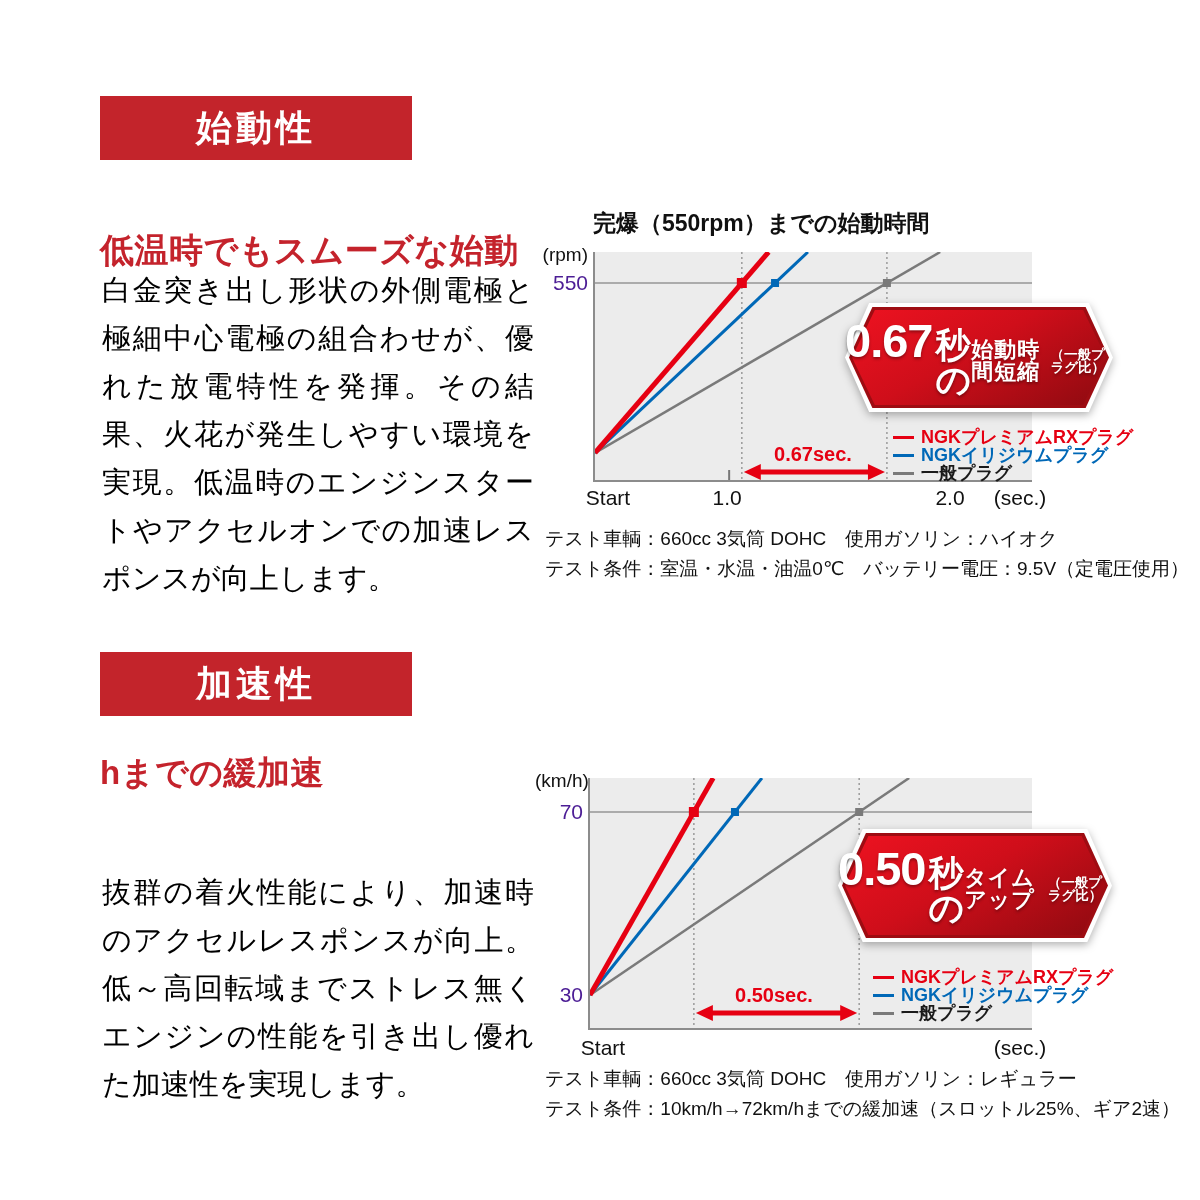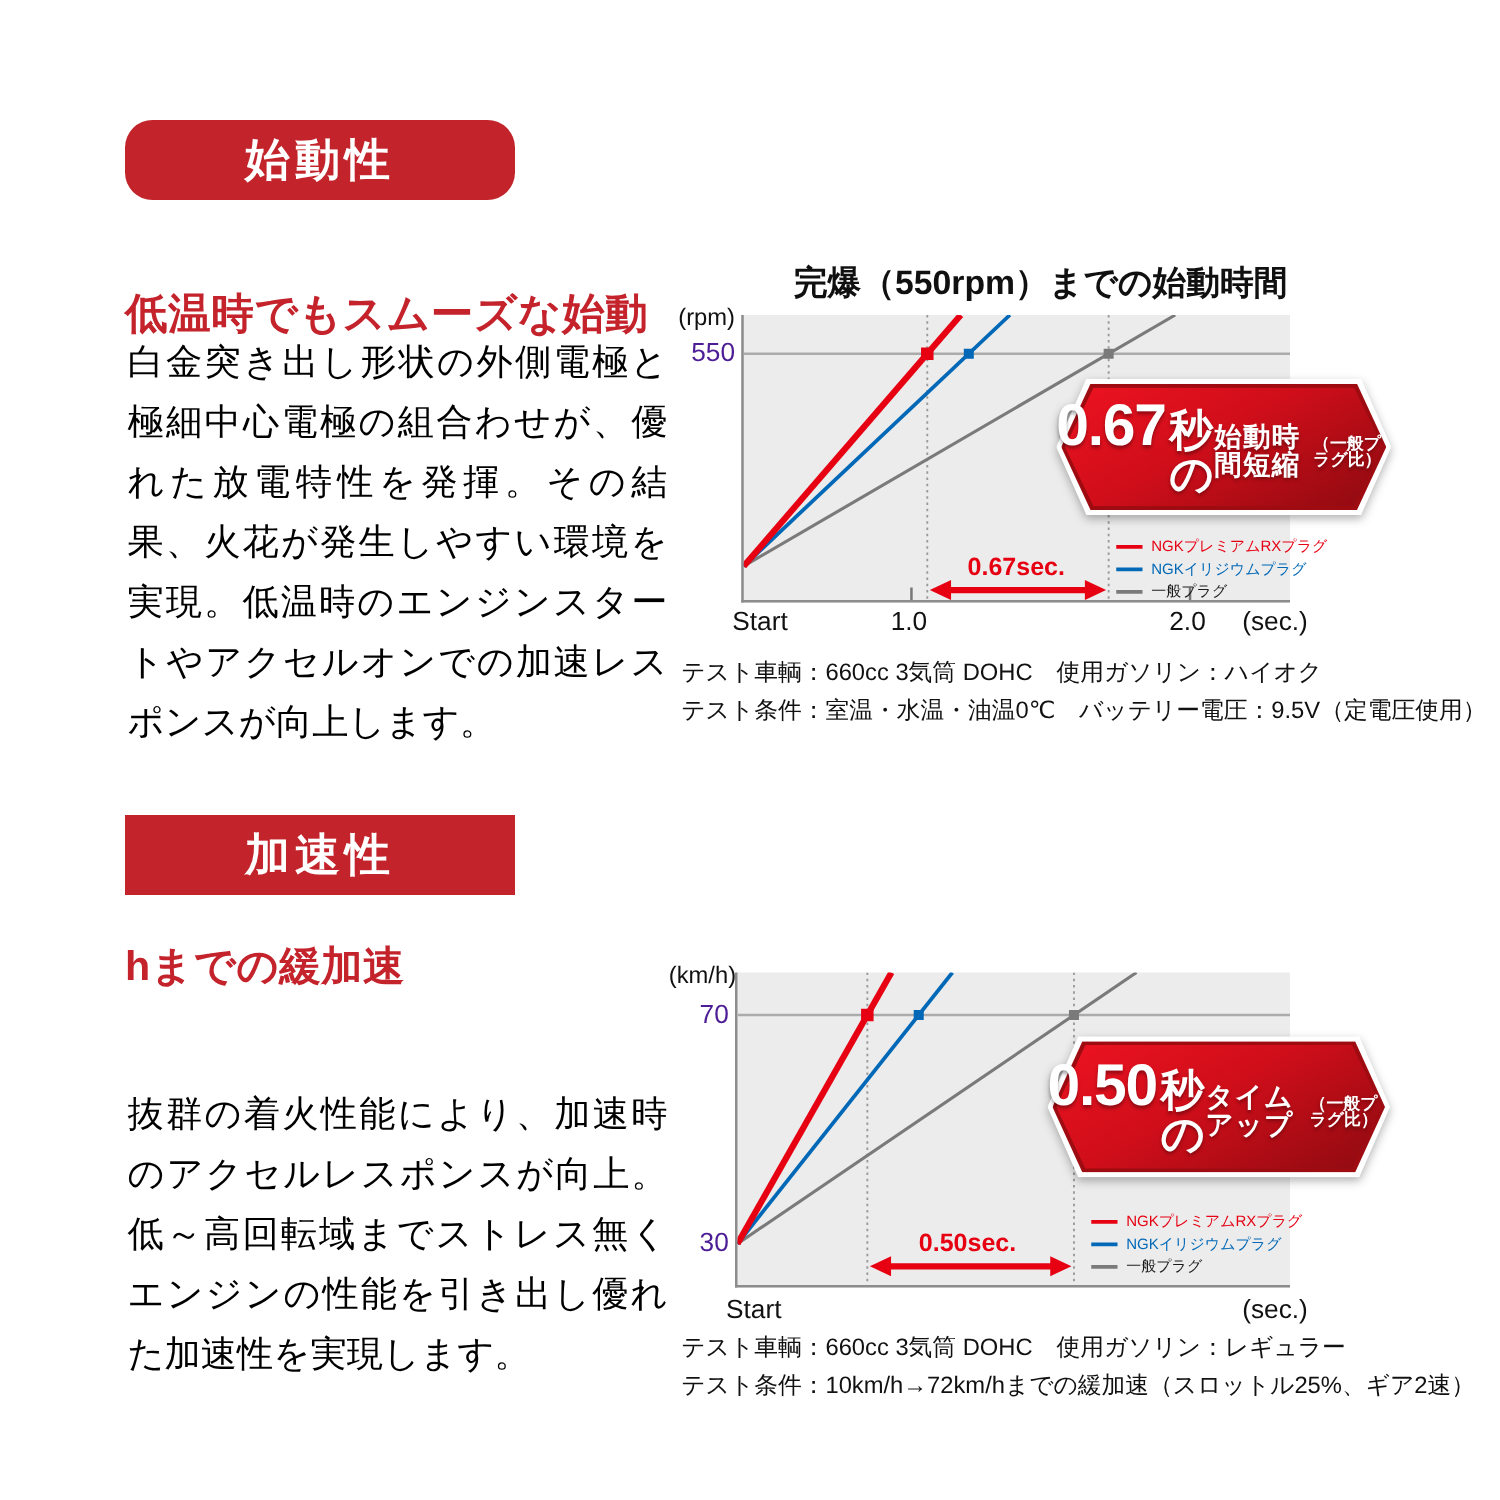--- a/index.html
+++ b/index.html
@@ -9,57 +9,57 @@
     overflow:hidden;
   }
   .abs{position:absolute;}
 
   
   .tagbox{
     left:100px;width:312px;height:64px;background:#c3242b;color:#ffffff;
     display:flex;align-items:center;justify-content:center;
     font-size:36px;font-weight:bold;letter-spacing:4px;
   }
-  .tagbox.s1{top:96px;border-radius:22px;} .tagbox.s2{top:652px;}
+  .tagbox.s1{top:96px;} .tagbox.s2{top:652px;}
 
   .red-heading{
     left:100px;color:#c4232c;font-weight:bold;font-size:34px;letter-spacing:0.5px;
     white-space:nowrap;
   }
   .red-heading.h1{top:196px;margin-top:32px;}
   .red-heading.h2{top:748px;font-size:33px;line-height:49px;white-space:normal;width:440px;}
 
   .para{
     left:102px;width:432px;color:#000000;font-size:29px;line-height:48px;
     text-align:justify;font-weight:500;
   }
   .para.p1{top:266px;} .para.p2{top:868px;}
 
   
   .chart{left:545px;width:585px;}
   .chart.c1{top:200px;height:400px;}
   .chart.c2{top:712px;height:440px;}
 
   .chart-title{
-    color:#101010;font-weight:bold;font-size:27px;text-align:right;white-space:nowrap;
+    color:#101010;font-weight:bold;font-size:23px;text-align:left;white-space:nowrap;
   }
   .plot{
     background:#ececec;
     border-left:2px solid #8c8c8c;border-bottom:2px solid #8c8c8c;
     box-sizing:content-box;
   }
   .plot svg{position:absolute;left:0;top:0;overflow:hidden;}
 
   .ylab{color:#111;font-size:19px;text-align:right;}
   .ytick{color:#4c1d95;font-size:21px;text-align:right;}
   .xlab{color:#111;font-size:21px;text-align:center;width:90px;}
 
   .legend-item{position:absolute;display:flex;align-items:center;height:18px;white-space:nowrap;}
   .legend-dash{width:21px;height:3px;margin-right:7px;flex:0 0 auto;}
-  .legend-text{font-size:12px;font-weight:normal;}
+  .legend-text{font-size:18px;font-weight:bold;}
 
   .arrow-label{
     width:130px;text-align:center;color:#e60012;font-weight:bold;font-size:20px;white-space:nowrap;
   }
 
   .note{position:absolute;left:0;color:#111;font-size:19px;white-space:nowrap;line-height:30px;}
 
   
   .badge{filter:drop-shadow(0 3px 4px rgba(0,0,0,0.3));z-index:5;}
   .badge .layer{position:absolute;clip-path:polygon(0% 50%,9% 0%,91% 0%,100% 50%,91% 100%,9% 100%);}

